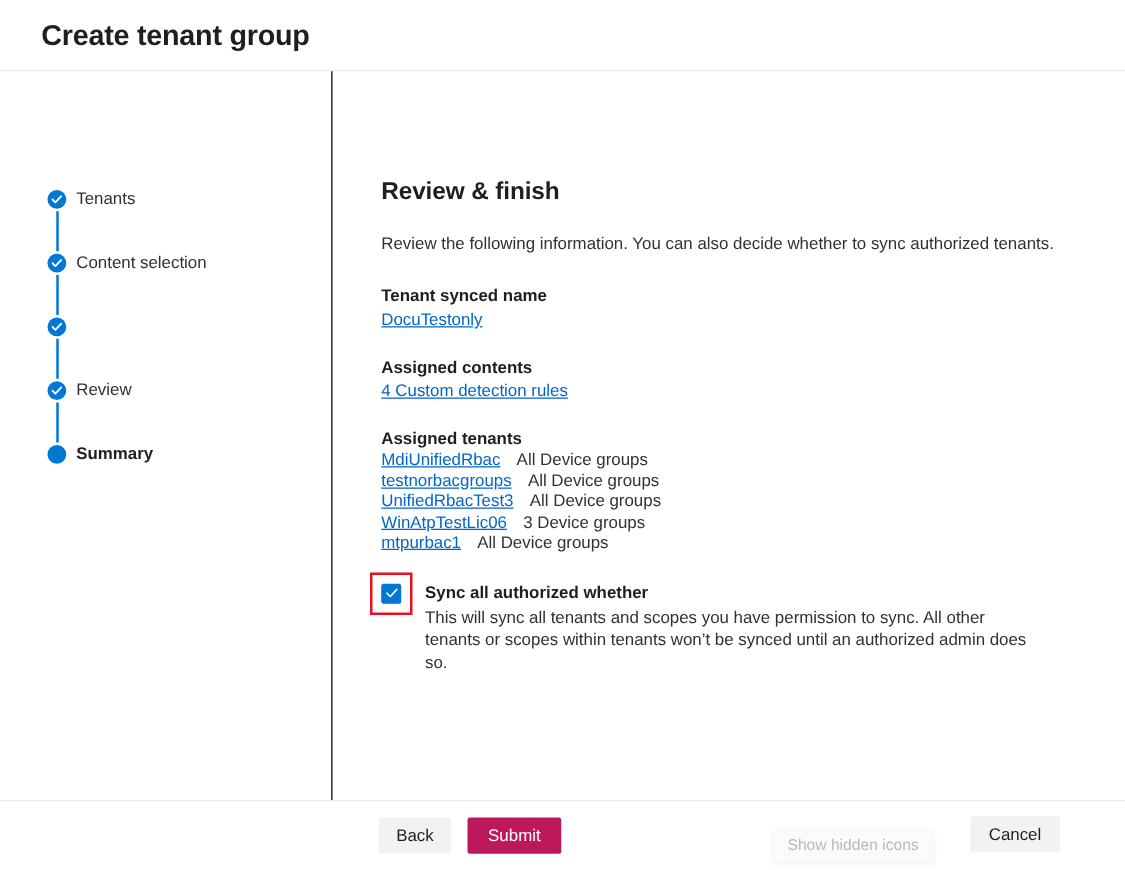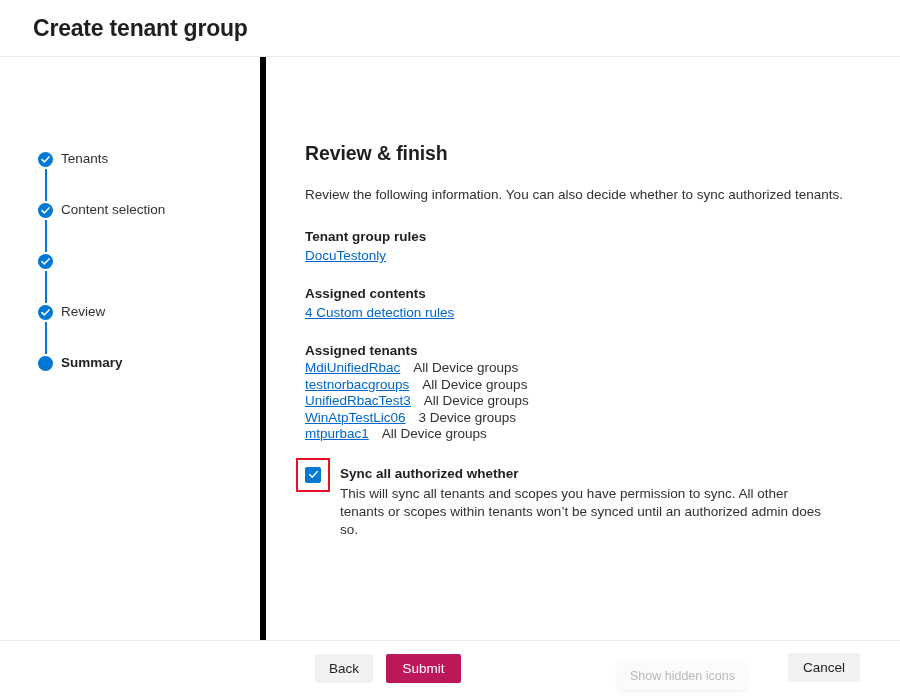--- a/index.html
+++ b/index.html
@@ -36,21 +36,21 @@
   .wizard-body {
     display: flex;
     height: 584px;
     box-sizing: border-box;
     border-bottom: 1px solid #edebe9;
   }
 
   .stepper {
     width: 266px;
     box-sizing: border-box;
-    border-right: 6px solid #000000;
+    border-right: 1px solid #000000;
     padding-top: 92px;
     flex: 0 0 266px;
     text-align: right;
   }
   .step {
     position: relative;
     height: 51px;
     padding-left: 38px;
     box-sizing: border-box;
   }
@@ -192,21 +192,20 @@
     max-width: 492px;
   }
 
   
   .wizard-footer {
     height: 54px;
     position: relative;
     display: flex;
     align-items: center;
     padding-left: 303px;
-    margin-left: 12px;
   }
   .btn {
     font-family: "Liberation Sans", sans-serif;
     font-size: 13.5px;
     height: 29px;
     min-width: 58px;
     padding: 0 13px;
     border: none;
     border-radius: 2px;
     cursor: pointer;
@@ -303,21 +302,21 @@
     </div>
 
   </div>
 
   <div class="content">
 
     <h2 class="content-title">Review &amp; finish</h2>
     <p class="content-intro">Review the following information. You can also decide whether to sync authorized tenants.</p>
 
     <div class="field-block">
-      <div class="field-label">Tenant group rules</div>
+      <div class="field-label">Tenant synced name</div>
       <a class="field-link">DocuTestonly</a>
     </div>
 
     <div class="field-block">
       <div class="field-label">Assigned contents</div>
       <a class="field-link">4 Custom detection rules</a>
     </div>
 
     <div class="field-block">
       <div class="field-label">Assigned tenants</div>

